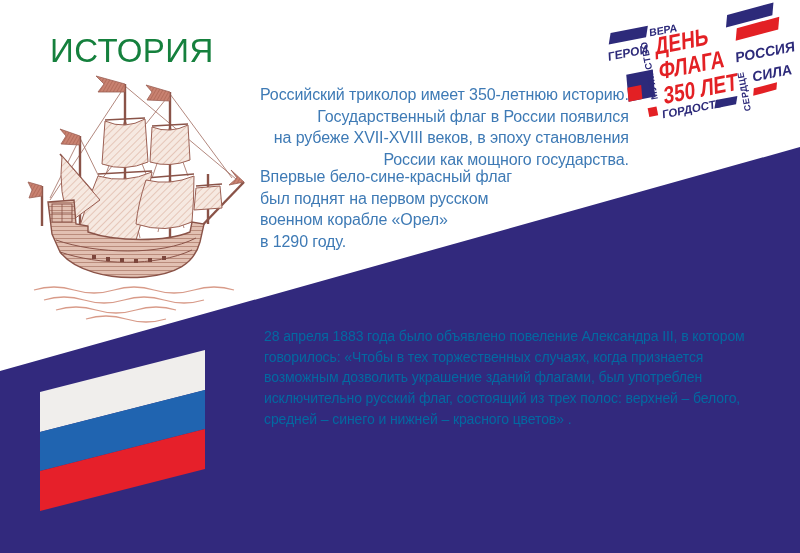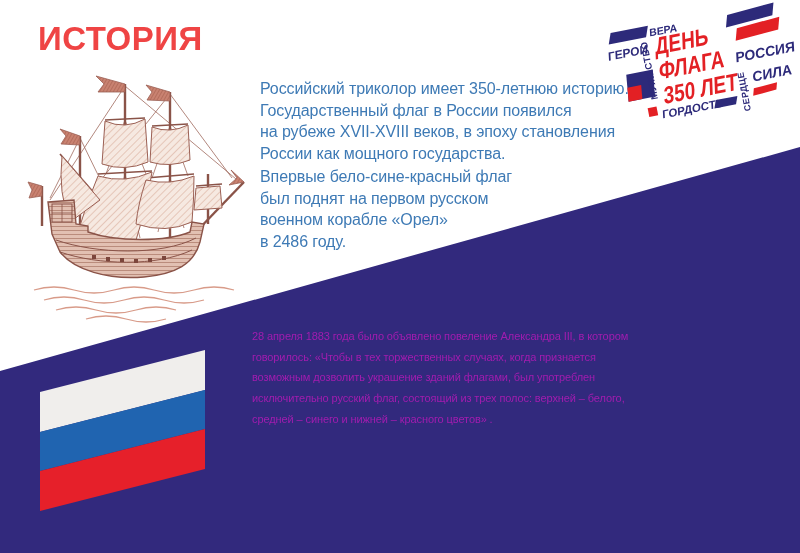--- a/index.html
+++ b/index.html
@@ -6,34 +6,34 @@
   .slide{
     position:relative;width:800px;height:553px;background:#ffffff;
     overflow:hidden;font-family:"Liberation Sans",sans-serif;
   }
   .slide *{box-sizing:border-box;}
   
   .ship-wrap{position:absolute;left:26px;top:74px;width:228px;height:258px;z-index:1;}
   .blue-bg{position:absolute;left:0;top:0;z-index:2;}
   
   .title{
-    position:absolute;left:38px;top:20px;z-index:3;margin:0;
-    font-size:33px;font-weight:700;letter-spacing:.5px;color:#ef4444;
+    position:absolute;left:38px;top:20px;z-index:3;margin:12px;
+    font-size:33px;font-weight:400;letter-spacing:.5px;color:#15803d;
   }
   
   .intro{
     position:absolute;left:260px;z-index:3;color:#3e7ab5;
     font-size:16px;line-height:21.5px;letter-spacing:-.1px;white-space:pre;
   }
-  .intro.p1{top:78px;}
+  .intro.p1{top:84px;text-align:right;}
   .intro.p2{top:166px;}
   
   .hist{
-    position:absolute;left:252px;z-index:3;color:#a21caf;
-    font-size:11px;line-height:20.7px;letter-spacing:-.1px;white-space:pre;
+    position:absolute;left:264px;z-index:3;color:#0369a1;
+    font-size:14px;line-height:20.7px;letter-spacing:-.1px;white-space:pre;
   }
   .hist.p1{top:326px;}
   .hist.p2{top:440px;}
   
   .flag{
     position:absolute;left:40px;top:392px;width:165px;height:119px;z-index:3;
     transform:skewY(-14.3deg);transform-origin:0 0;
     display:flex;flex-direction:column;
   }
   .flag .stripe{flex:1;}
@@ -187,21 +187,21 @@
     </div>
   </div>
 
   <div class="intro p1">Российский триколор имеет 350-летнюю историю.
 Государственный флаг в России появился
 на рубеже XVII-XVIII веков, в эпоху становления
 России как мощного государства.</div>
   <div class="intro p2">Впервые бело-сине-красный флаг
 был поднят на первом русском
 военном корабле «Орел»
-в 2486 году.</div>
+в 1290 году.</div>
 
   <div class="flag">
     <div class="stripe white"></div>
     <div class="stripe blue"></div>
     <div class="stripe red"></div>
   </div>
 
   <div class="hist p1">28 апреля 1883 года было объявлено повеление Александра III, в котором
 говорилось: «Чтобы в тех торжественных случаях, когда признается
 возможным дозволить украшение зданий флагами, был употреблен

